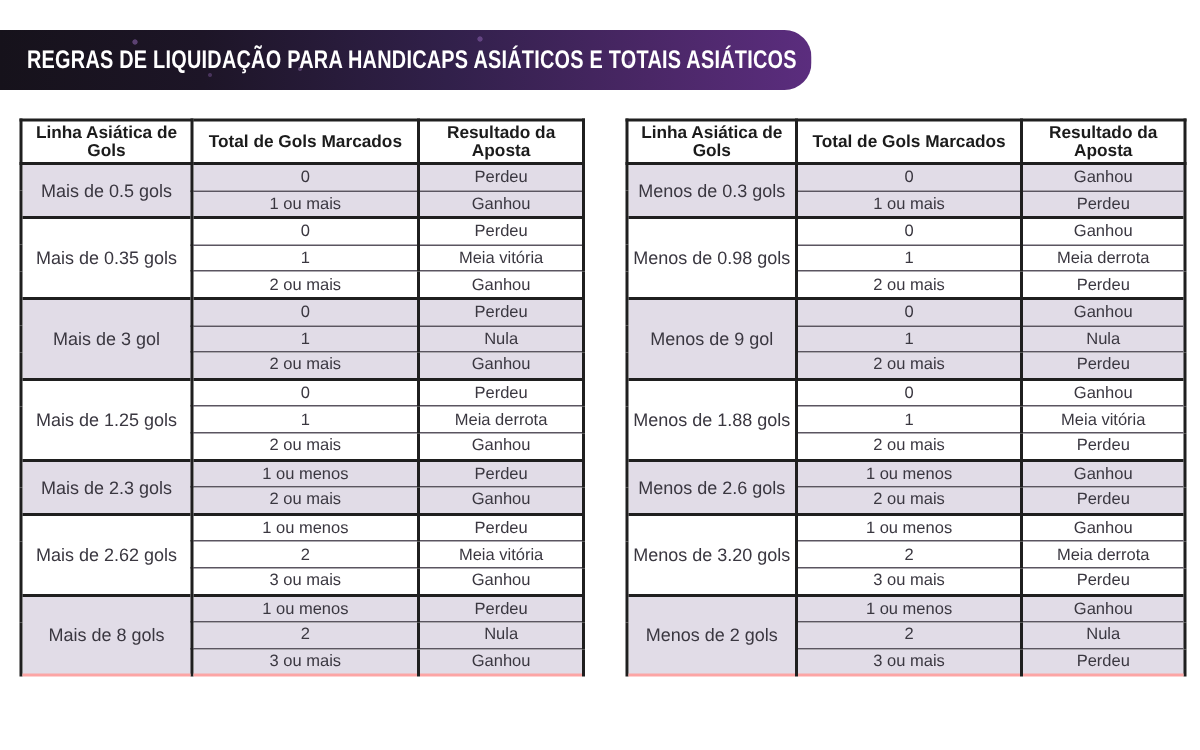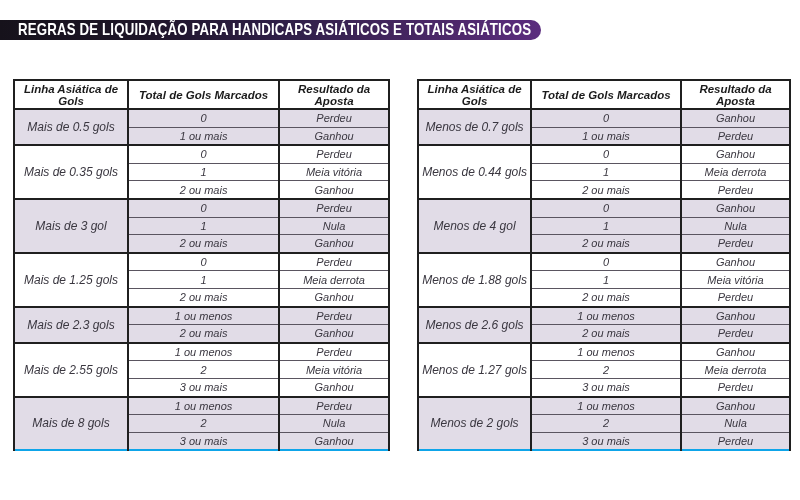--- a/index.html
+++ b/index.html
@@ -13,21 +13,21 @@
     width: 800px;
     height: 500px;
     background: #ffffff;
     overflow: hidden;
   }
   .banner {
     position: absolute;
     left: 0;
     top: 20px;
     width: 541px;
-    height: 20px;
+    height: 40px;
     border-radius: 0 18px 18px 0;
     background:
       radial-gradient(circle 1.5px at 90px 8px,  rgba(170,120,210,.45) 0 1.5px, transparent 2px),
       radial-gradient(circle 1px   at 200px 26px, rgba(190,150,220,.35) 0 1px, transparent 1.6px),
       radial-gradient(circle 1.5px at 320px 6px,  rgba(170,120,210,.4) 0 1.5px, transparent 2px),
       radial-gradient(circle 1px   at 420px 22px, rgba(200,160,230,.35) 0 1px, transparent 1.6px),
       radial-gradient(circle 1px   at 140px 30px, rgba(170,120,210,.3) 0 1px, transparent 1.6px),
       linear-gradient(90deg, #16121b 0%, #1d1527 25%, #31204a 55%, #4a2766 80%, #5b2d7e 100%);
     display: flex;
     align-items: center;
@@ -43,24 +43,23 @@
     transform-origin: 0 50%;
   }
   .table-wrap { position: absolute; top: 79px; }
   .table-wrap.left  { left: 13px;  width: 377px; }
   .table-wrap.right { left: 417px; width: 374px; }
 
   table.rules-table {
     border-collapse: collapse;
     width: 100%;
     table-layout: fixed;
-    border: 2px solid #0ea5e9;
+    border: 2px solid #fca5a5;
     font-size: 11px;
     color: #3a3740;
-    font-style: italic;
   }
   .rules-table col.c1 { width: 30.4%; }
   .rules-table col.c2 { width: 40.3%; }
   .rules-table col.c3 { width: 29.3%; }
   .rules-table th {
     height: 27px;
     border: 2px solid #1f1f1f;
     background: #ffffff;
     font-size: 11.5px;
     font-weight: bold;
@@ -157,21 +156,21 @@
           <tr class="shaded group-first">
             <td class="line-cell" rowspan="2">Mais de 2.3 gols</td>
             <td>1 ou menos</td>
             <td>Perdeu</td>
           </tr>
           <tr class="shaded">
             <td>2 ou mais</td>
             <td>Ganhou</td>
           </tr>
           <tr class=" group-first">
-            <td class="line-cell" rowspan="3">Mais de 2.55 gols</td>
+            <td class="line-cell" rowspan="3">Mais de 2.62 gols</td>
             <td>1 ou menos</td>
             <td>Perdeu</td>
           </tr>
           <tr class="">
             <td>2</td>
             <td>Meia vitória</td>
           </tr>
           <tr class="">
             <td>3 ou mais</td>
             <td>Ganhou</td>
@@ -201,43 +200,43 @@
         </colgroup>
         <thead>
           <tr>
             <th>Linha Asiática de Gols</th>
             <th>Total de Gols Marcados</th>
             <th>Resultado da Aposta</th>
           </tr>
         </thead>
         <tbody>
           <tr class="shaded group-first">
-            <td class="line-cell" rowspan="2">Menos de 0.7 gols</td>
+            <td class="line-cell" rowspan="2">Menos de 0.3 gols</td>
             <td>0</td>
             <td>Ganhou</td>
           </tr>
           <tr class="shaded">
             <td>1 ou mais</td>
             <td>Perdeu</td>
           </tr>
           <tr class=" group-first">
-            <td class="line-cell" rowspan="3">Menos de 0.44 gols</td>
+            <td class="line-cell" rowspan="3">Menos de 0.98 gols</td>
             <td>0</td>
             <td>Ganhou</td>
           </tr>
           <tr class="">
             <td>1</td>
             <td>Meia derrota</td>
           </tr>
           <tr class="">
             <td>2 ou mais</td>
             <td>Perdeu</td>
           </tr>
           <tr class="shaded group-first">
-            <td class="line-cell" rowspan="3">Menos de 4 gol</td>
+            <td class="line-cell" rowspan="3">Menos de 9 gol</td>
             <td>0</td>
             <td>Ganhou</td>
           </tr>
           <tr class="shaded">
             <td>1</td>
             <td>Nula</td>
           </tr>
           <tr class="shaded">
             <td>2 ou mais</td>
             <td>Perdeu</td>
@@ -258,21 +257,21 @@
           <tr class="shaded group-first">
             <td class="line-cell" rowspan="2">Menos de 2.6 gols</td>
             <td>1 ou menos</td>
             <td>Ganhou</td>
           </tr>
           <tr class="shaded">
             <td>2 ou mais</td>
             <td>Perdeu</td>
           </tr>
           <tr class=" group-first">
-            <td class="line-cell" rowspan="3">Menos de 1.27 gols</td>
+            <td class="line-cell" rowspan="3">Menos de 3.20 gols</td>
             <td>1 ou menos</td>
             <td>Ganhou</td>
           </tr>
           <tr class="">
             <td>2</td>
             <td>Meia derrota</td>
           </tr>
           <tr class="">
             <td>3 ou mais</td>
             <td>Perdeu</td>

